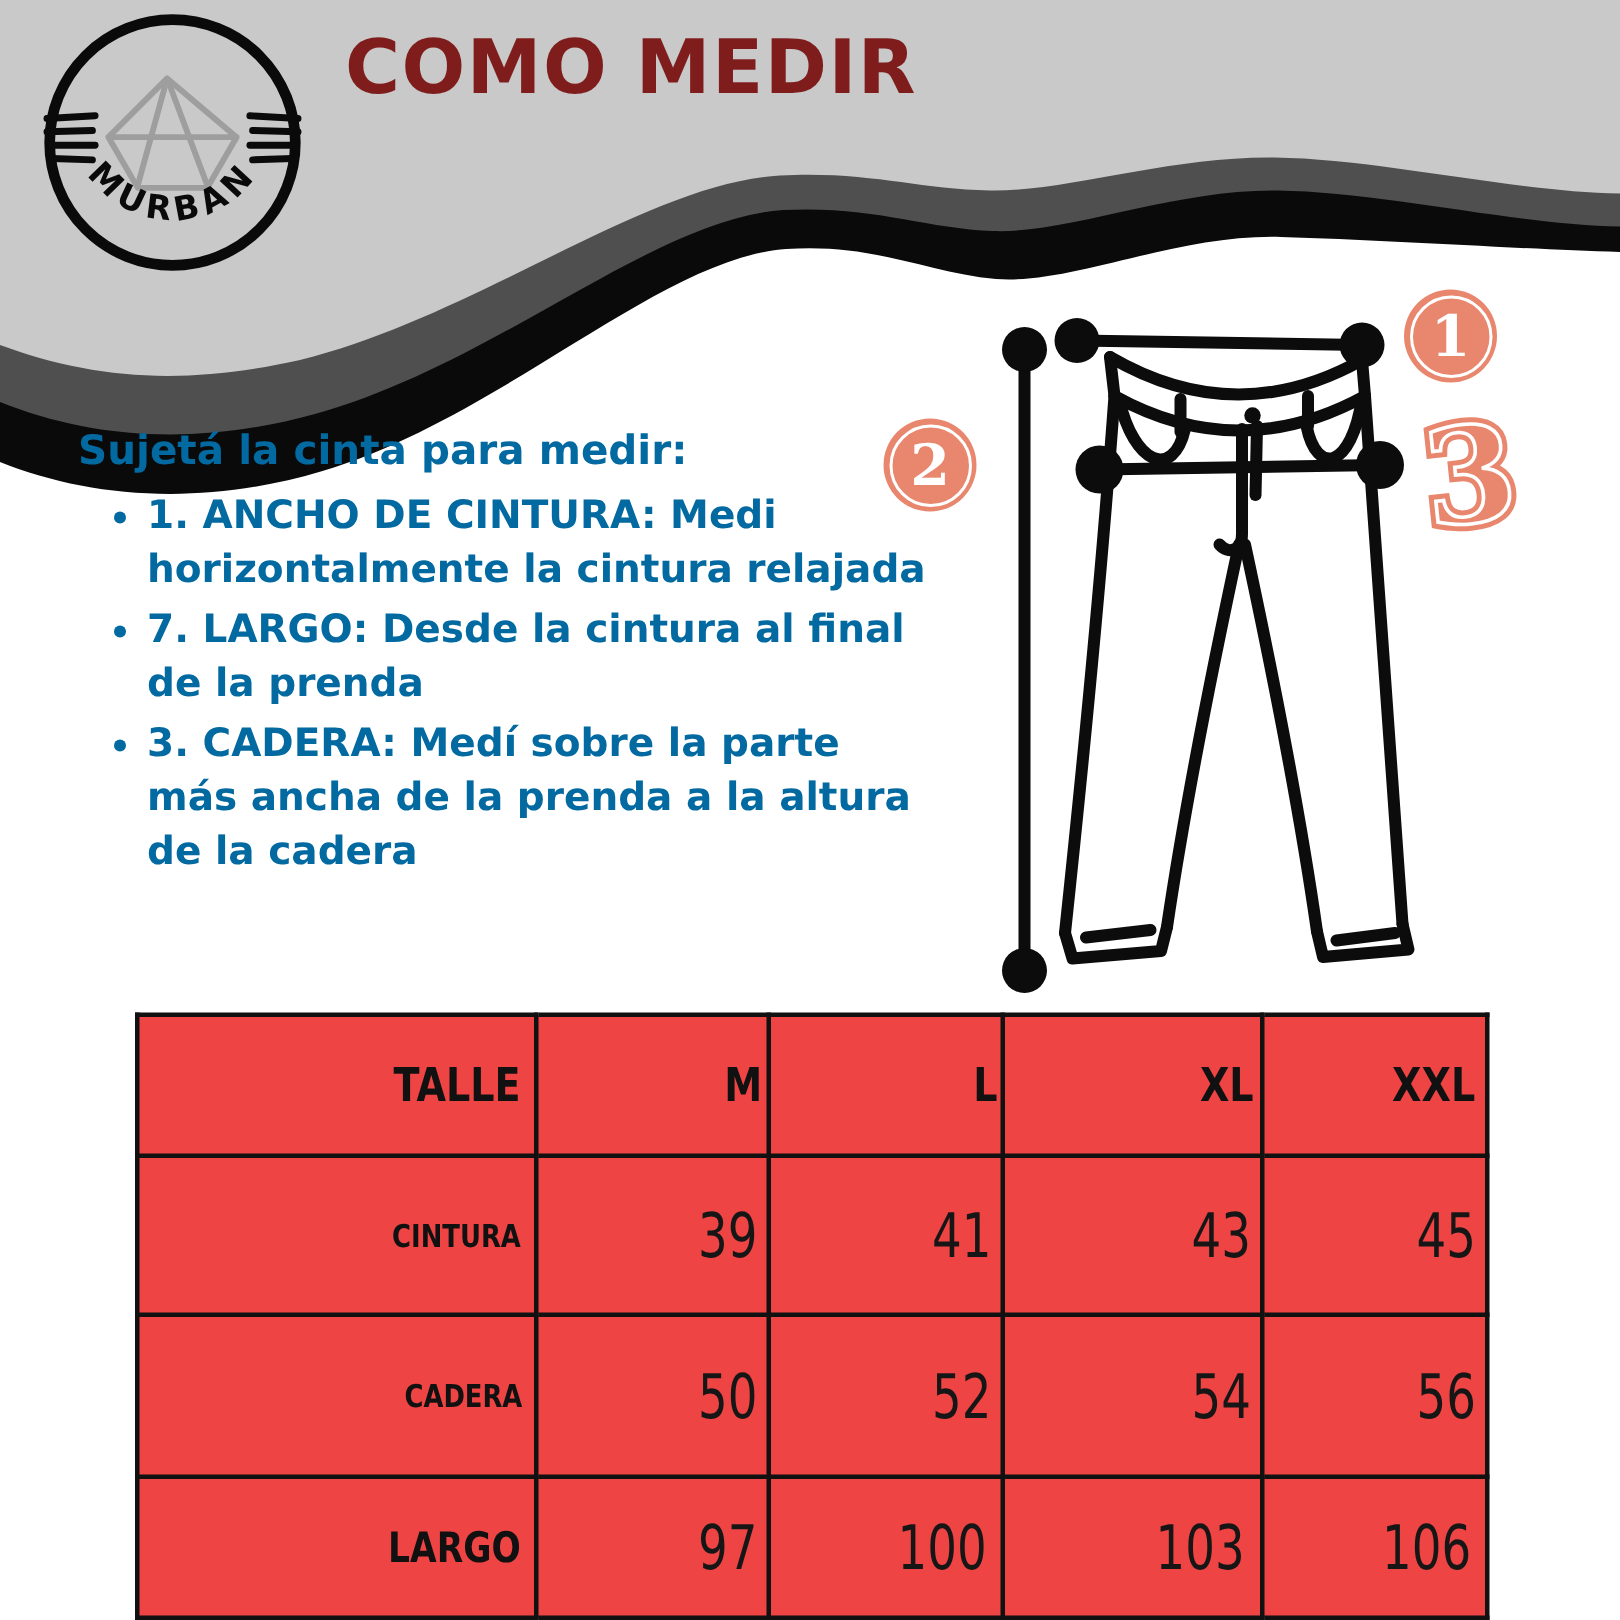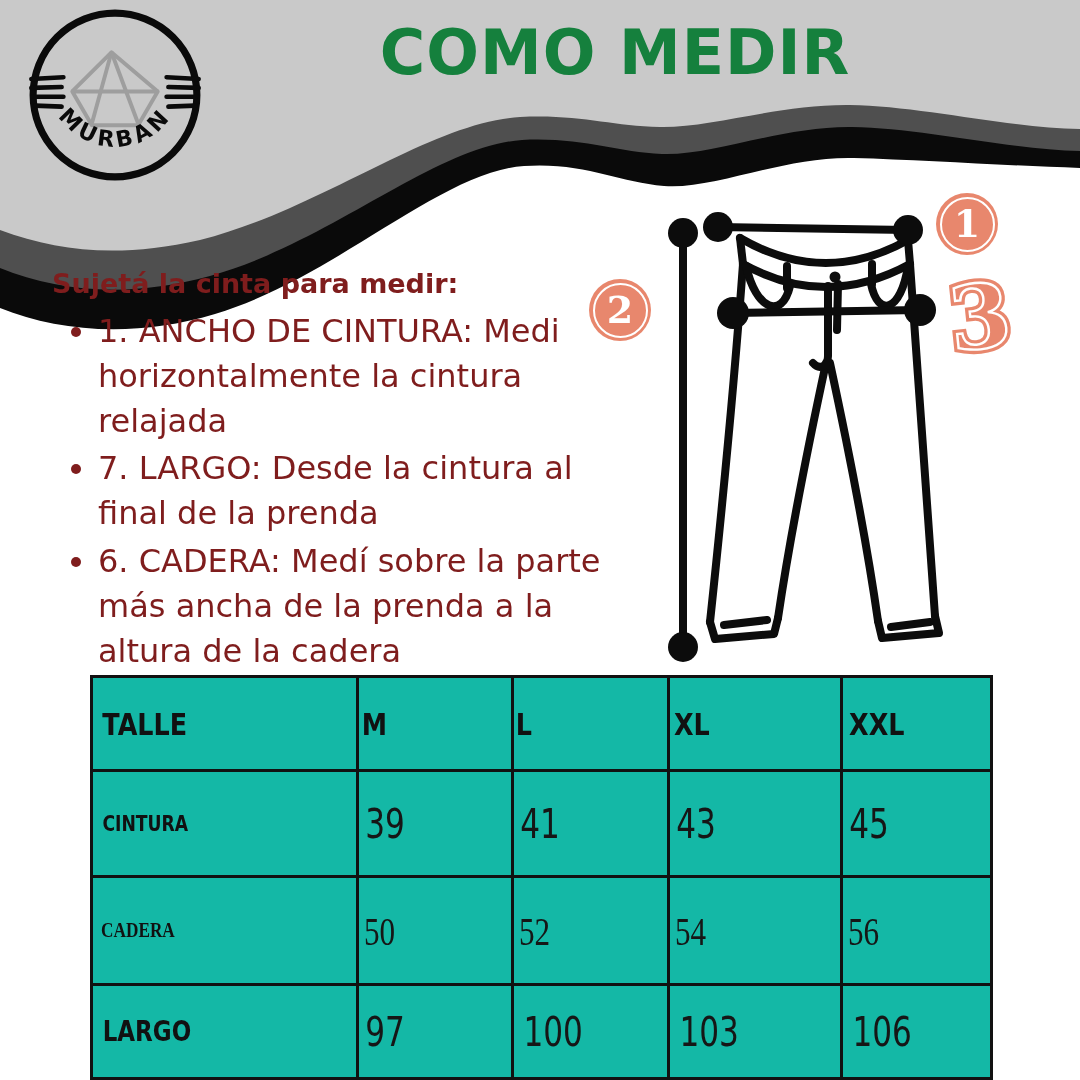--- a/index.html
+++ b/index.html
@@ -8,28 +8,28 @@
   .poster { position:relative; width:1080px; height:1080px; background:#ffffff; overflow:hidden; }
 
   
   .hero-svg { position:absolute; left:0; top:0; width:1080px; height:380px; display:block; }
 
   
   .logo-svg { position:absolute; left:26px; top:6px; width:178px; height:178px; }
   .logo-brand-text { font-family:"DejaVu Sans","Liberation Sans",sans-serif; font-weight:bold; font-size:12.5px; letter-spacing:2.2px; fill:#0a0a0a; }
 
   
-  .page-title { position:absolute; left:230px; top:16px; width:770px; text-align:center;
-    font-size:62px; font-weight:800; letter-spacing:1px; color:#15803d; }
+  .page-title { position:absolute; left:230px; top:16px; width:770px; text-align:left;
+    font-size:50px; font-weight:800; letter-spacing:1px; color:#7f1d1d; }
 
   
-  .instructions { position:absolute; left:52px; top:268px; width:572px; color:#7f1d1d; }
+  .instructions { position:absolute; left:52px; top:285px; width:572px; color:#0369a1; }
   .instr-intro { font-size:27px; font-weight:bold; margin-bottom:10px; }
   .instr-list { list-style:disc; padding-left:46px; }
-  .instr-list li { font-size:32px; font-weight:normal; line-height:1.4; margin-bottom:3px; }
+  .instr-list li { font-size:26px; font-weight:bold; line-height:1.4; margin-bottom:3px; }
 
   
   .diagram-svg { position:absolute; left:560px; top:180px; width:520px; height:500px; }
   .pants-stroke { fill:none; stroke:#0c0c0c; stroke-width:8; stroke-linecap:round; stroke-linejoin:round; }
   .measure-stroke { fill:none; stroke:#0c0c0c; stroke-width:8; stroke-linecap:round; }
   .measure-dot { fill:#0c0c0c; }
 
   
   .marker-circle { position:absolute; width:62px; height:62px; border-radius:50%;
     background:var(--salmon); display:flex; align-items:center; justify-content:center; }
@@ -37,24 +37,24 @@
   .marker-circle .num { color:#fff; font-family:"DejaVu Serif","Liberation Serif",serif;
     font-weight:bold; font-size:38px; line-height:1; position:relative; }
   .marker1 { left:936px; top:193px; }
   .marker2 { left:589px; top:279px; }
   .marker3-svg { position:absolute; left:919px; top:256px; width:122px; height:122px; }
   .marker3-svg text { font-family:"DejaVu Serif","Liberation Serif",serif; font-weight:bold; font-size:88px; }
 
   
   .size-table { position:absolute; left:90px; top:675px; width:903px; border-collapse:collapse;
     table-layout:fixed; color:#111; }
-  .size-table td, .size-table th { border:3.5px solid #111; text-align:left; vertical-align:middle; background:#14b8a6; }
+  .size-table td, .size-table th { border:3.5px solid #111; text-align:right; vertical-align:middle; background:#ef4444; }
   .size-table col.c0 { width:29.6%; } .size-table col.c1 { width:17.2%; }
   .size-table col.c2 { width:17.3%; } .size-table col.c3 { width:19.2%; } .size-table col.c4 { width:16.7%; }
-  .r-head { height:94px; } .r-cintura { height:106px;margin-top:24px; } .r-cadera { height:108px;font-family:Liberation Serif, serif; } .r-largo { height:94px; }
+  .r-head { height:94px; } .r-cintura { height:106px;margin-top:24px; } .r-cadera { height:108px; } .r-largo { height:94px; }
   .cond { display:inline-block; transform:scaleX(0.82); transform-origin:center; white-space:nowrap; }
   .head-cell { font-size:31px; font-weight:bold; }
   .label-sm { font-size:21px; font-weight:bold; }
   .label-lg { font-size:28px; font-weight:bold; }
   .val { font-size:41px; font-weight:normal; transform:scaleX(0.76); color:#161616; }
 </style>
 </head>
 <body>
 
 <div class="poster" style="--salmon:#e8876d;">
@@ -91,21 +91,21 @@
     </text>
   </svg>
 
   <div class="page-title">COMO MEDIR</div>
 
   <div class="instructions">
     <div class="instr-intro">Sujetá la cinta para medir:</div>
     <ul class="instr-list">
       <li>1. ANCHO DE CINTURA: Medi horizontalmente la cintura relajada</li>
       <li>7. LARGO: Desde la cintura al final de la prenda</li>
-      <li>6. CADERA: Medí sobre la parte más ancha de la prenda a la altura de la cadera</li>
+      <li>3. CADERA: Medí sobre la parte más ancha de la prenda a la altura de la cadera</li>
     </ul>
   </div>
 
   <svg class="diagram-svg" viewBox="0 0 520 500">
     <g>
       <path class="pants-stroke" d="M180,58 Q264,107 348,60"></path>
       <path class="pants-stroke" d="M183,84 Q266,130 350,84"></path>
       <path class="pants-stroke" d="M180,58 L183,84"></path>
       <path class="pants-stroke" d="M348,60 L350,84"></path>
       <path class="pants-stroke" d="M183,84 C176,180 163,320 150,442"></path>

